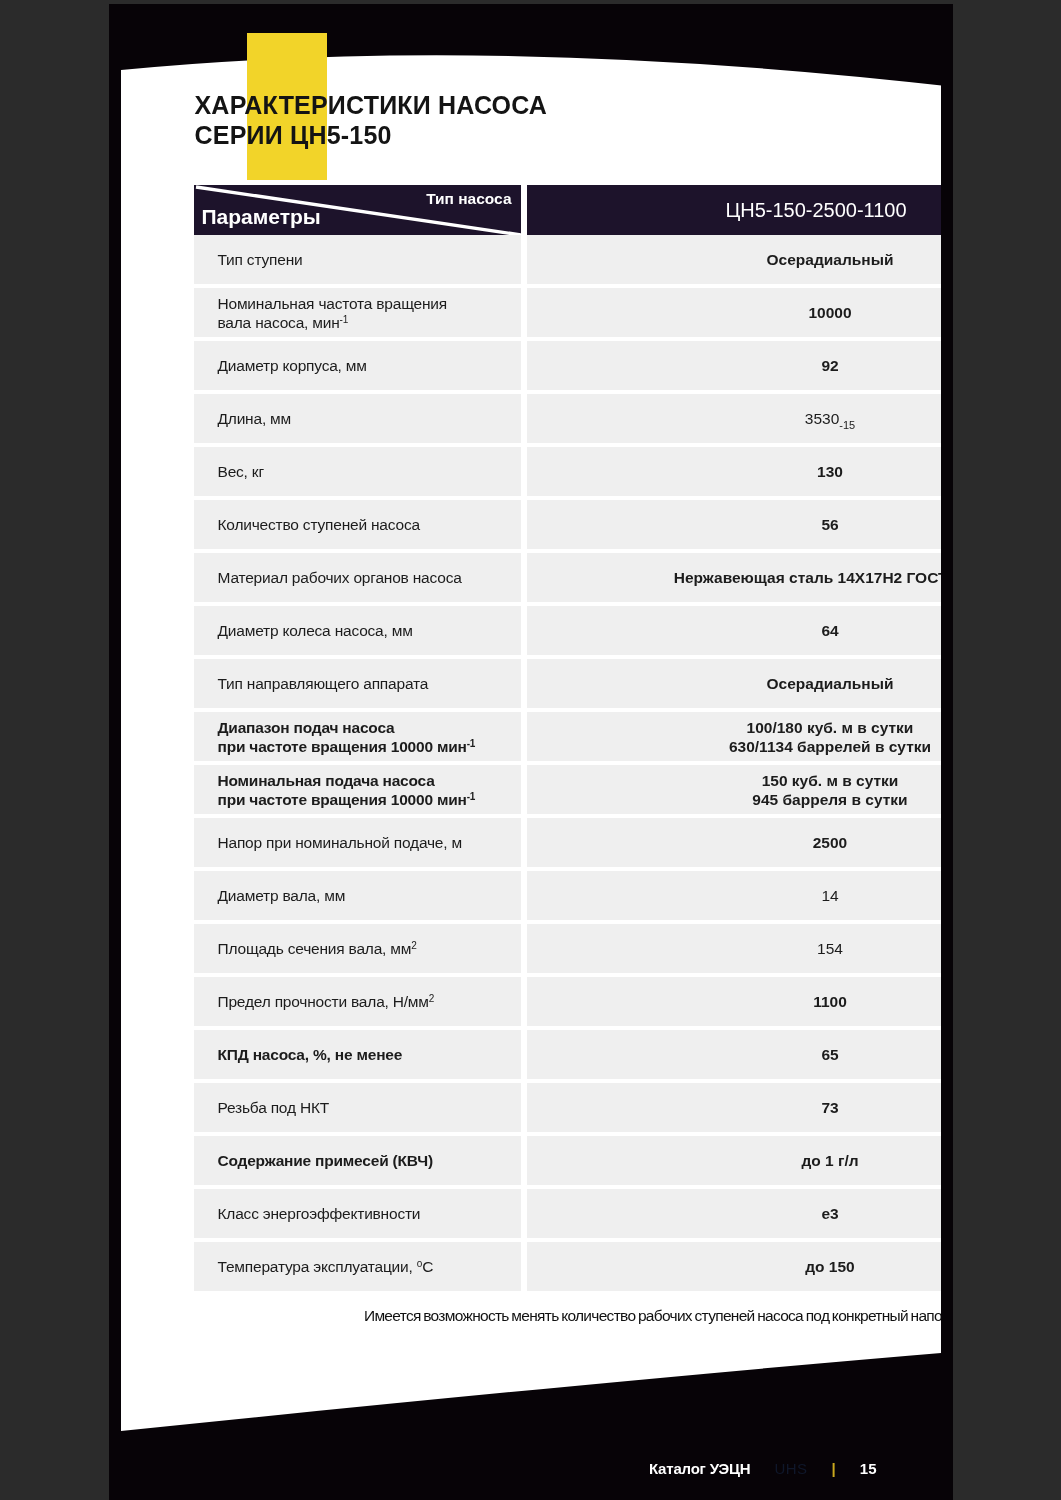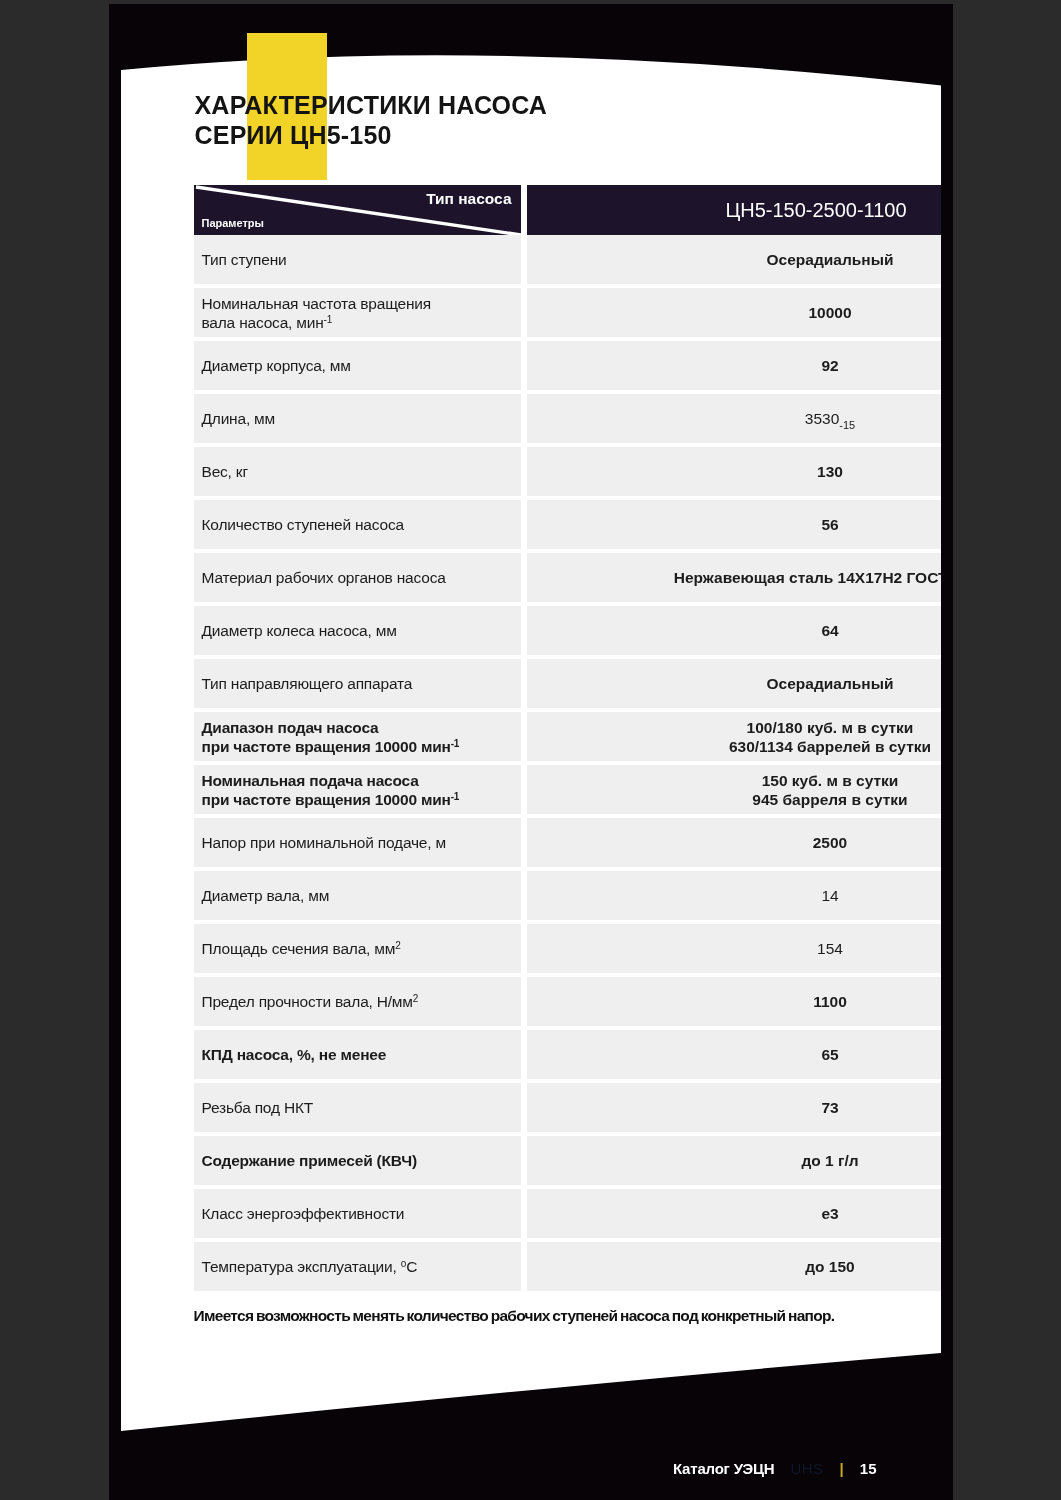--- a/index.html
+++ b/index.html
@@ -14,34 +14,34 @@
   .yellow-top { position:absolute; left:138px; top:29px; width:80px; height:147px; background:#F2D429; z-index:1; }
   .yellow-bottom { position:absolute; left:854px; top:1286px; width:80px; height:117px; background:#F2D429; z-index:3; }
   .title { position:absolute; left:86px; top:86px; z-index:2; color:#141414;
            font-size:25px; font-weight:700; line-height:30px; letter-spacing:0.2px; }
   .specs { position:absolute; left:85px; top:181px; width:912px; z-index:2;
            display:flex; flex-direction:column; }
   .trow { display:grid; grid-template-columns:327px 579px; column-gap:6px; height:49px; }
   .trow.head { height:50px; }
   .hcell { background:#1D132B; color:#ffffff; position:relative; }
   .corner-type { position:absolute; top:5px; right:9px; font-size:15.5px; font-weight:700; }
-  .corner-param { position:absolute; bottom:6px; left:8px; font-size:11px; font-weight:700; }
+  .corner-param { position:absolute; bottom:6px; left:8px; font-size:21px; font-weight:700; }
   .diag { position:absolute; inset:0; width:100%; height:100%; }
   .model-cell { display:flex; align-items:center; justify-content:center; font-size:20px; font-weight:400; }
   .cell { background:#EFEFEF; display:flex; flex-direction:column; justify-content:center; color:#1c1c1c;padding-left:28px; }
-  .label { align-items:flex-start; padding-left:8px; padding-right:6px;
+  .label { align-items:flex-start; padding-left:24px; padding-right:6px;
            font-size:15.5px; line-height:19px; letter-spacing:-0.2px; text-align:left; }
   .value { align-items:center; font-size:15.5px; line-height:19px; text-align:center; }
   .b { font-weight:700; }
   .cell sup { font-size:10px; line-height:0; vertical-align:5px; }
   .cell sub { font-size:11px; line-height:0; vertical-align:-5px; }
   .note { position:absolute; left:85px; top:1303px; width:760px; z-index:2; color:#111111;
-          font-size:15.5px; font-weight:700; letter-spacing:-0.7px; word-spacing:-1px; }
+          font-size:15.5px; font-weight:400; letter-spacing:-0.7px; word-spacing:-1px;text-align:right; }
   .footer { position:absolute; right:76px; top:1456px; z-index:5; display:flex; align-items:center;
-            gap:16px; color:#ffffff; font-size:15px; }
+            gap:24px; color:#ffffff; font-size:15px; }
   .footer .catalog { font-weight:700; letter-spacing:-0.2px; }
   .footer .brand { color:#0f172a; font-weight:400; letter-spacing:0.5px; }
   .footer .divider { color:#C9A81E; font-weight:700; }
   .footer .pagenum { font-weight:700; }
 </style>
 </head>
 <body>
 
 <div class="page">
 

